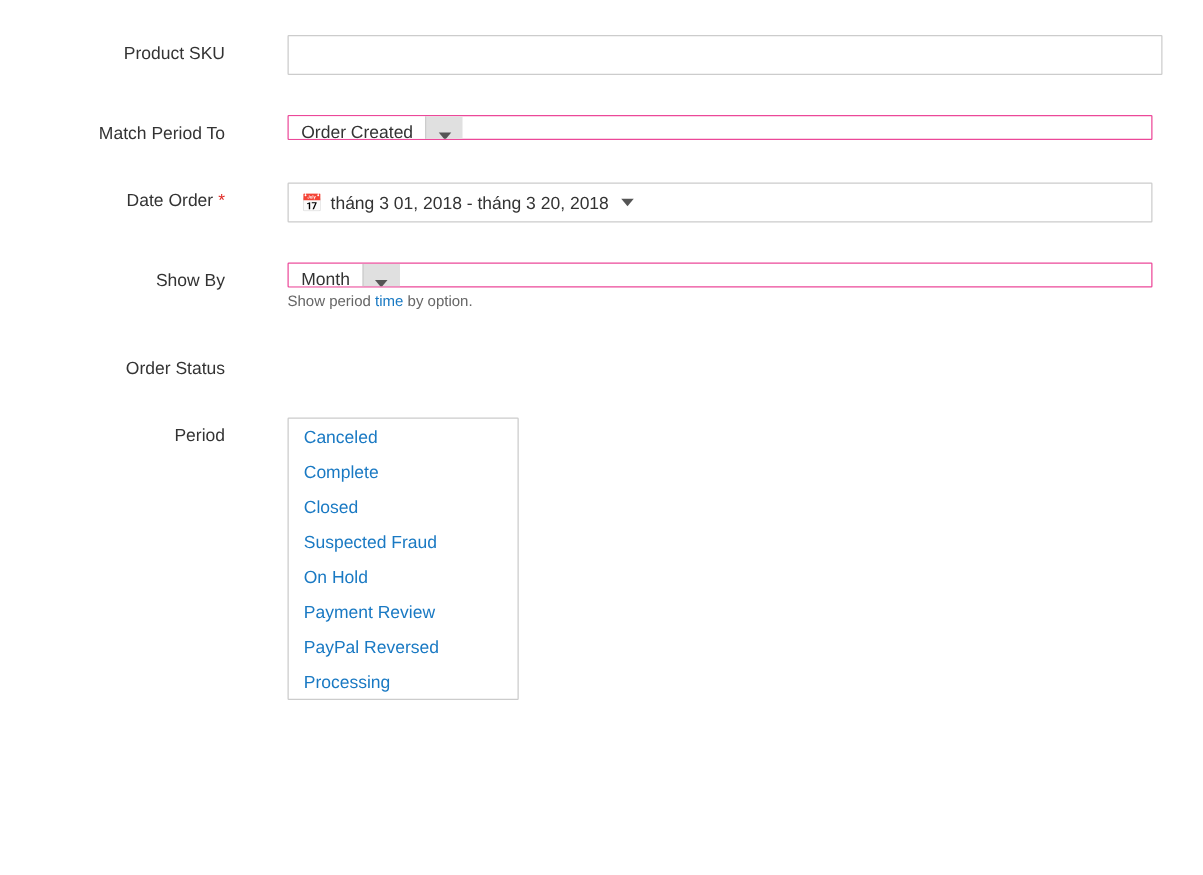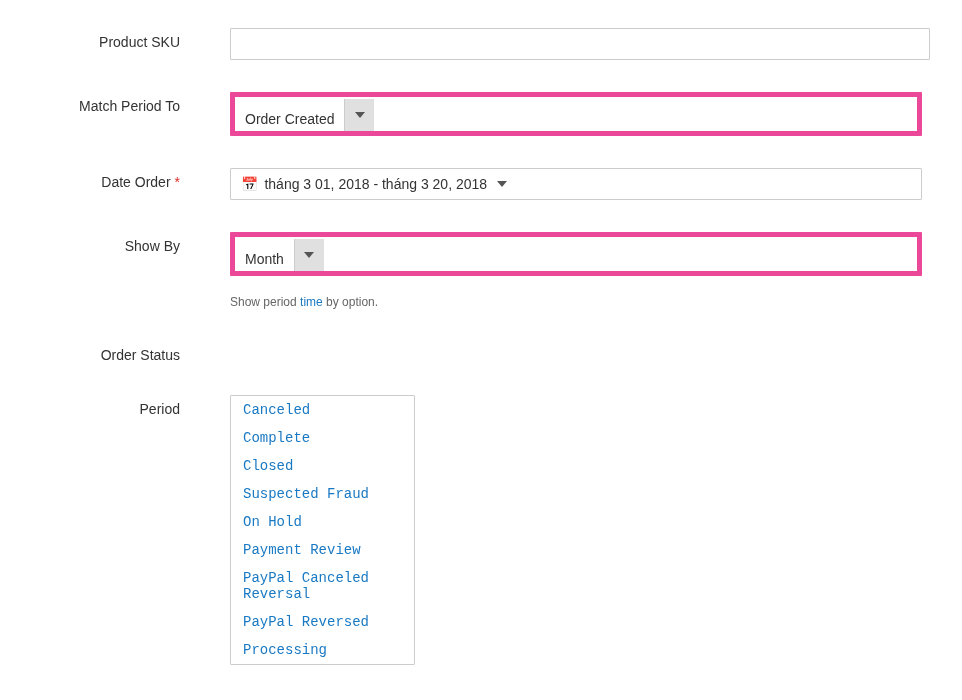--- a/index.html
+++ b/index.html
@@ -50,25 +50,25 @@
       height: 32px;
       border: 1px solid #ccc;
       border-radius: 1px;
       padding: 4px 8px;
       font-size: 14px;
       outline: none;
     }
 
     .select-wrapper {
       display: inline-flex;
-      align-items: flex-end;
-      border: 5px solid #ec4899;
-      border-radius: 1px;
-      background: #fff;
-      height: 44px;
+      align-items: flex-start;
+      border: 1px solid #ec4899;
+      border-radius: 1px;
+      background: #fff;
+      height: 20px;
       overflow: hidden;
     }
 
     .select-text {
       padding: 4px 10px;
       font-size: 14px;
       color: #333;
       background: #fff;
       user-select: none;
     }
@@ -114,21 +114,21 @@
     .date-range-arrow {
       width: 0;
       height: 0;
       border-left: 5px solid transparent;
       border-right: 5px solid transparent;
       border-top: 6px solid #555;
       margin-left: 4px;
     }
 
     .hint-text {
-      margin-top: 19px;
+      margin-top: 4px;
       font-size: 12px;
       color: #666;
     }
 
     .hint-text a, .hint-text span.link {
       color: #1979c3;
       text-decoration: none;
     }
 
     .status-listbox {
@@ -139,21 +139,20 @@
       max-height: 290px;
       background: #fff;
     }
 
     .status-listbox-item {
       padding: 6px 12px;
       font-size: 14px;
       color: #1979c3;
       cursor: pointer;
       display: block;
-      font-family: Liberation Mono, monospace;
     }
 
     .order-status-select-wrap {
       display: flex;
       align-items: center;
     }
   </style>
 </head>
 <body>
 
@@ -211,18 +210,17 @@
 <div class="form-row">
   <div class="form-label">Period</div>
   <div class="form-control-wrap">
     <div class="status-listbox">
     <span class="status-listbox-item">Canceled</span>
         <span class="status-listbox-item">Complete</span>
         <span class="status-listbox-item">Closed</span>
         <span class="status-listbox-item">Suspected Fraud</span>
         <span class="status-listbox-item">On Hold</span>
         <span class="status-listbox-item">Payment Review</span>
-        <span class="status-listbox-item">PayPal Canceled Reversal</span>
         <span class="status-listbox-item">PayPal Reversed</span>
         <span class="status-listbox-item">Processing</span>
       </div>
   </div>
 </div>
 
 </body></html>

